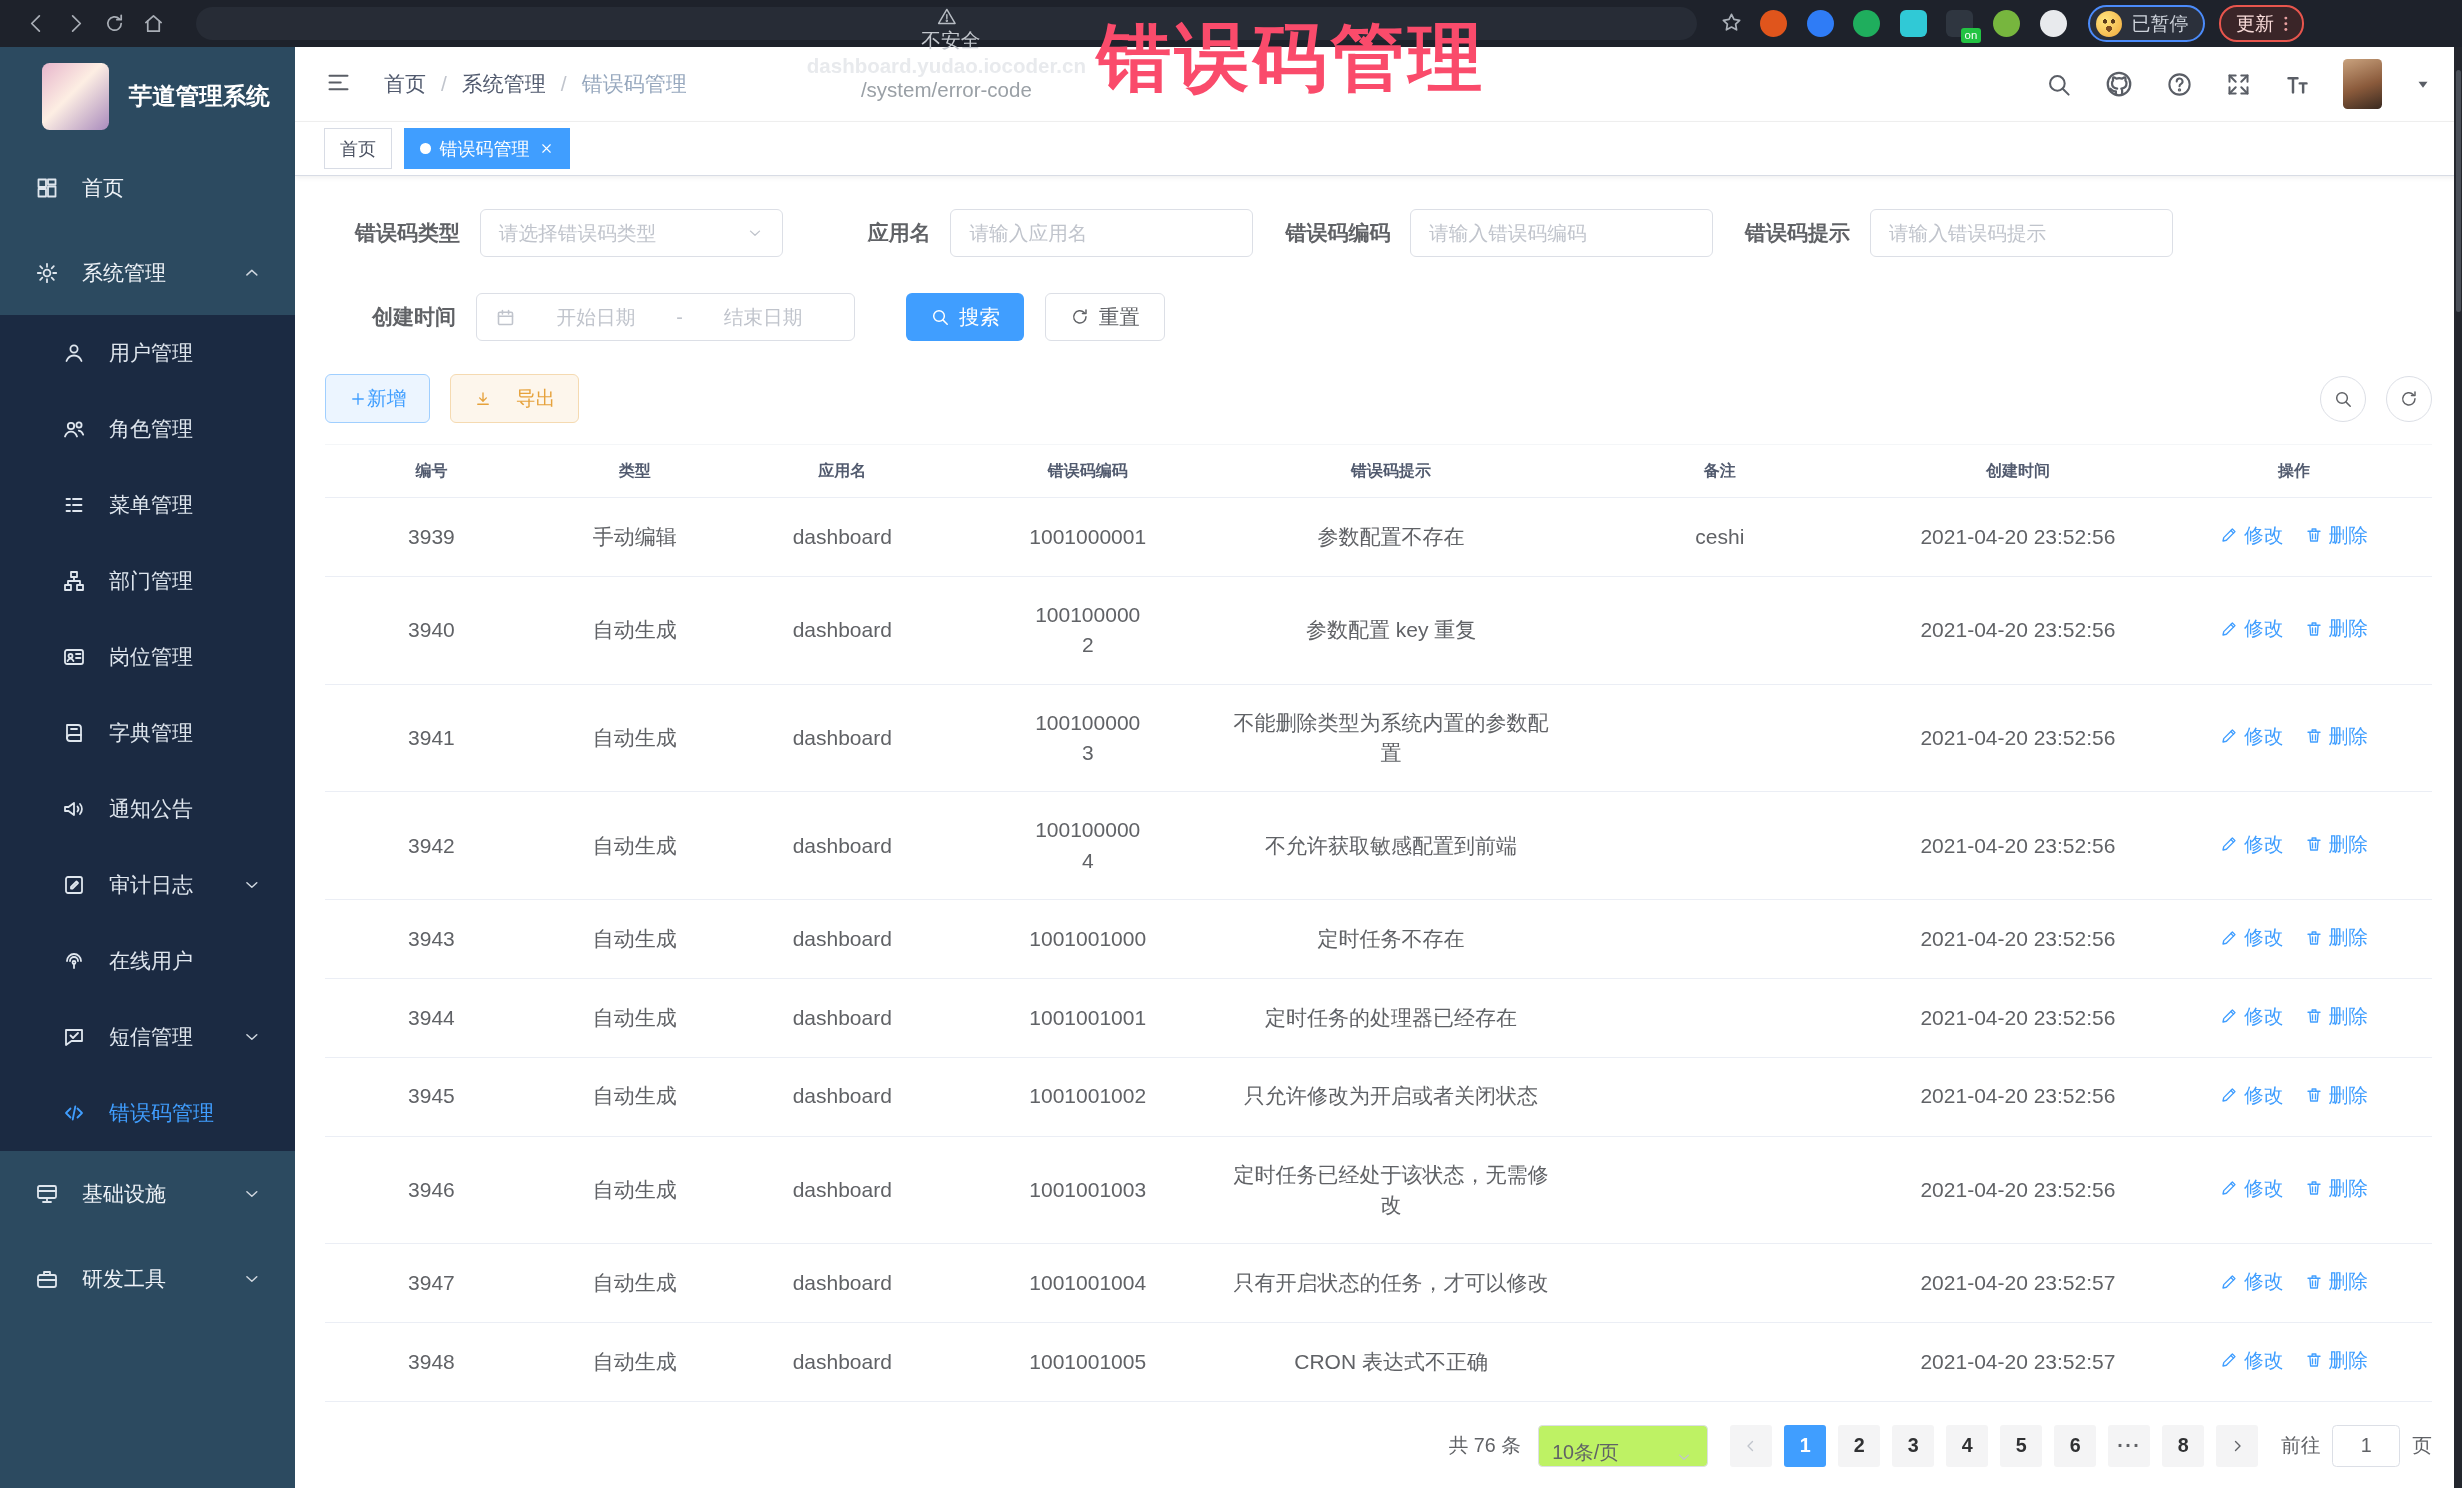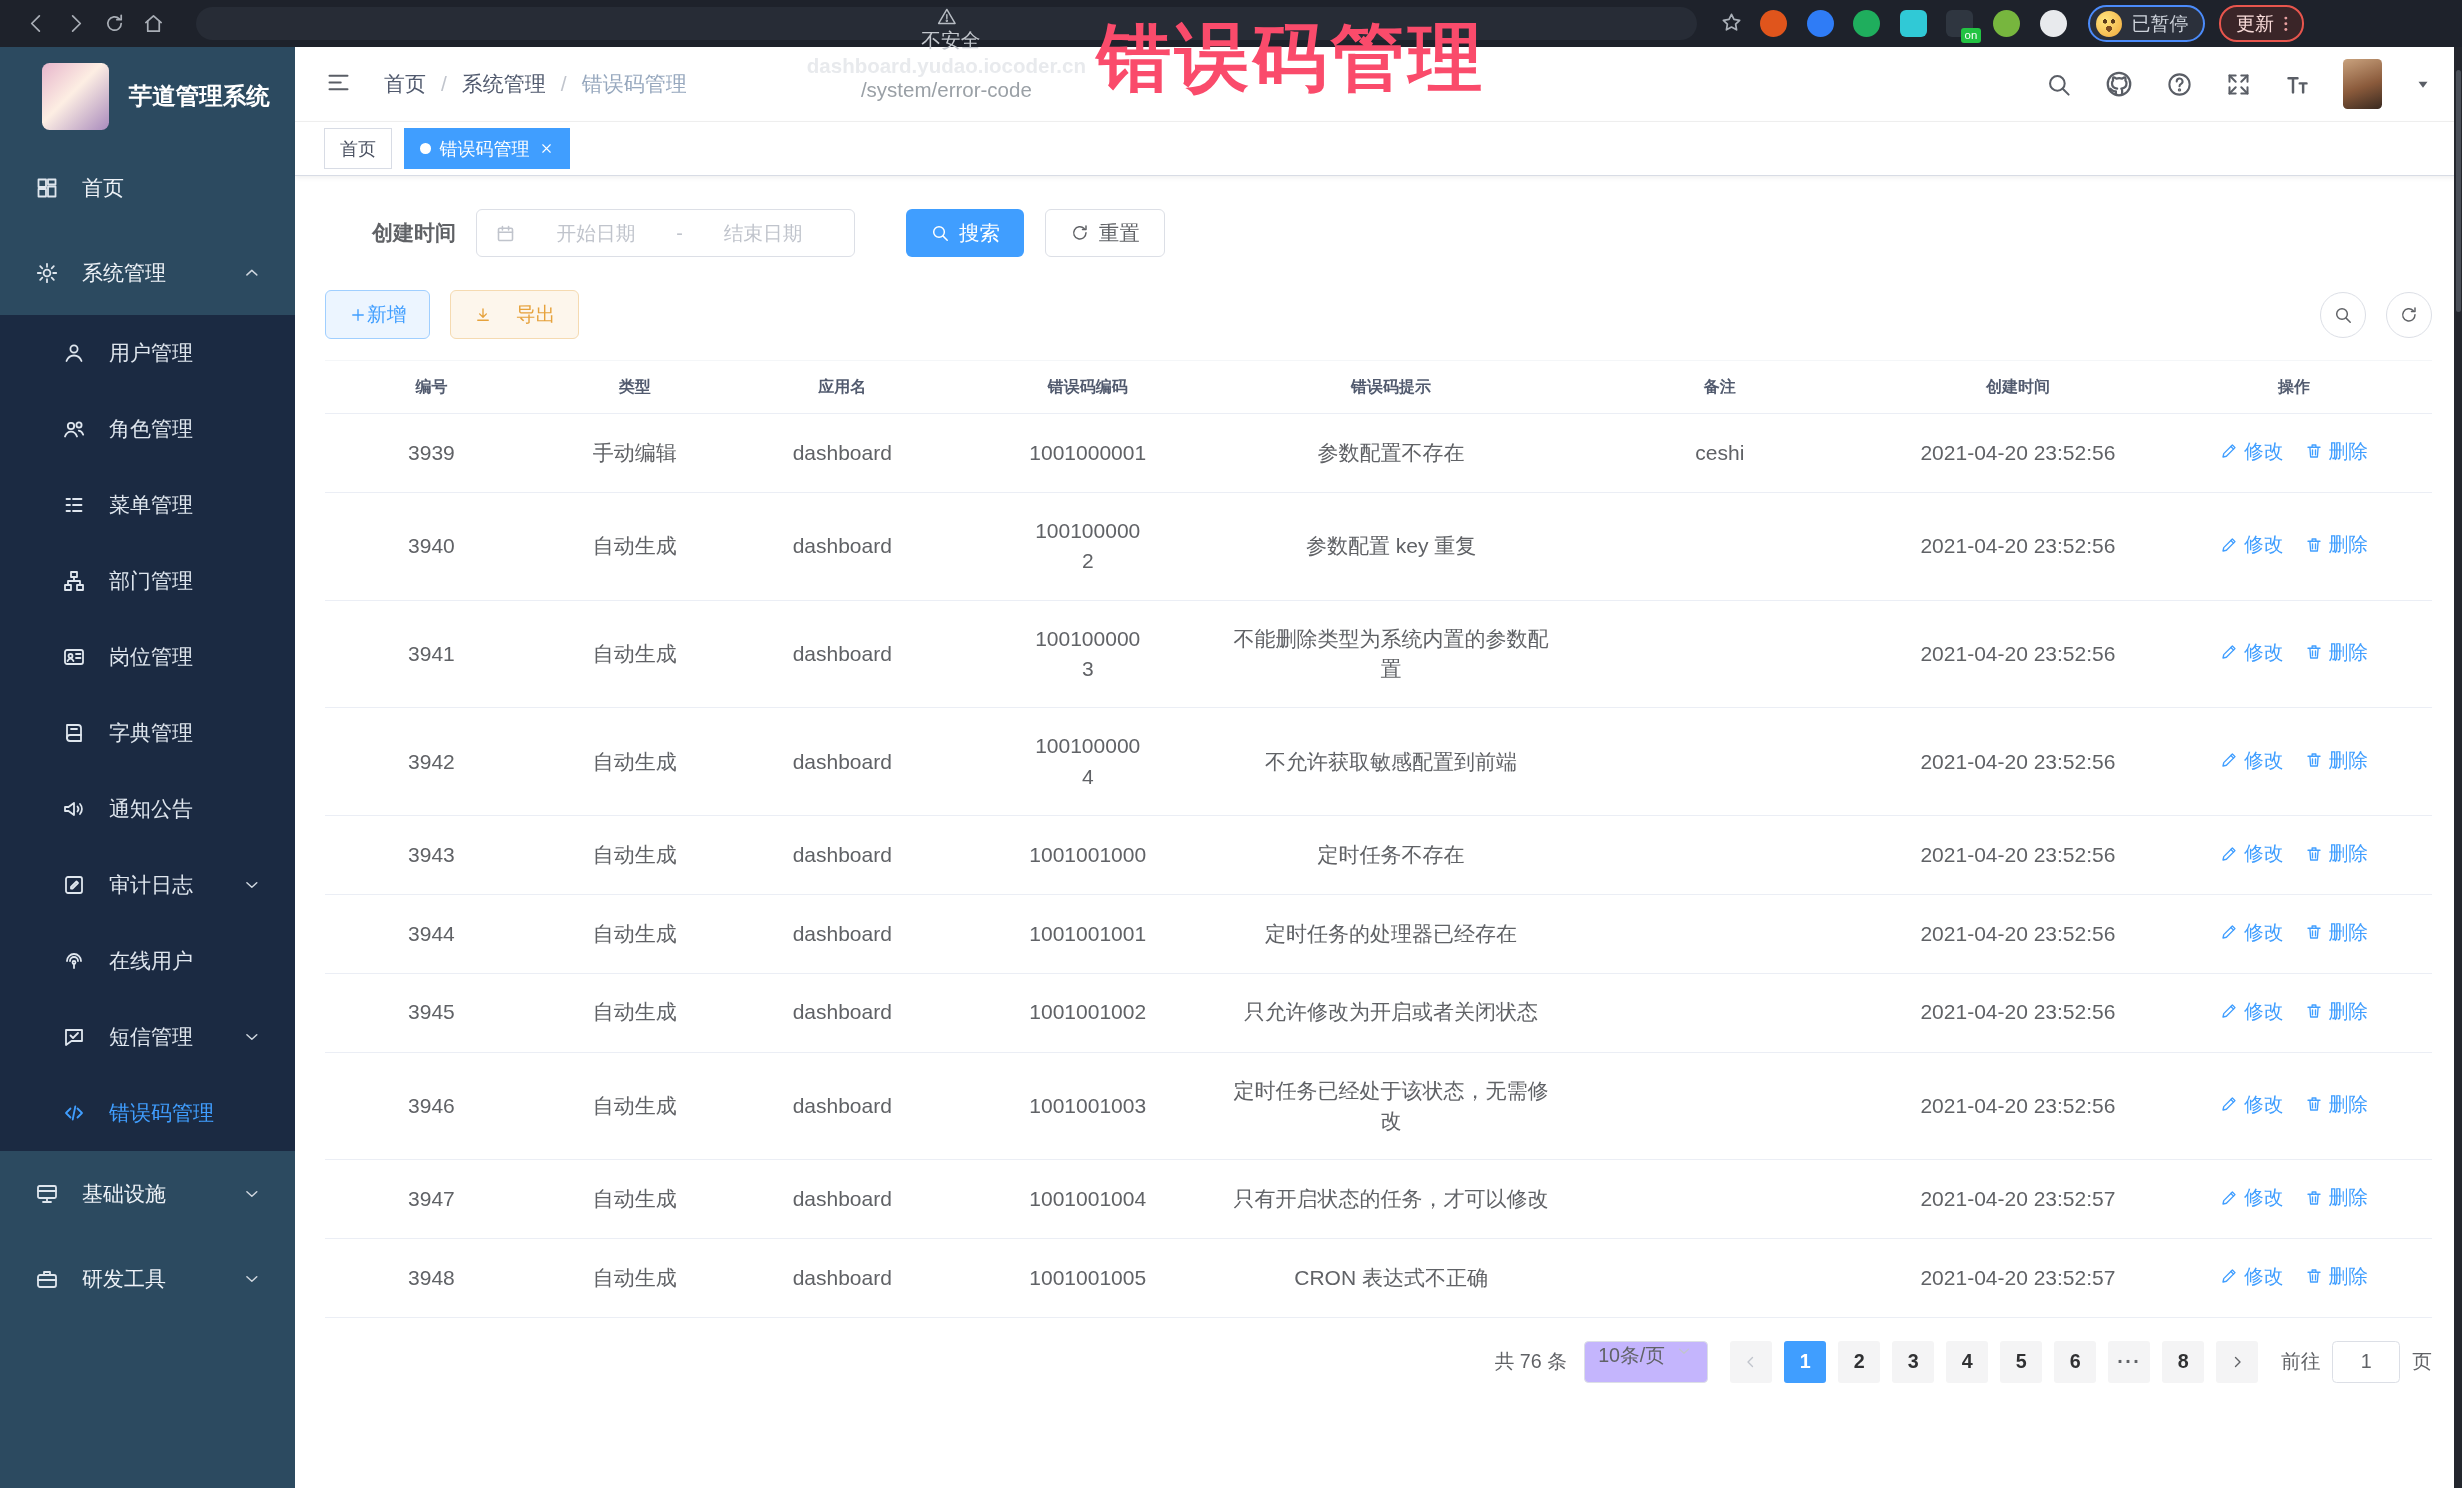--- a/index.html
+++ b/index.html
@@ -111,22 +111,22 @@
   table{width:100%;border-collapse:collapse;font-size:21px;color:#606266;table-layout:fixed;}
   thead th{font-weight:700;color:#515a6e;height:50px;border-bottom:0.8px solid #ebeef5;border-top:0.8px solid #f4f6f8;
     text-align:center;font-size:16px;}
   tbody td{border-bottom:0.8px solid #ebeef5;padding:23px 7.6px;text-align:center;line-height:1.45;
     overflow:hidden;}
   .op-link{color:var(--accent,#409eff);display:inline-flex;align-items:center;gap:6px;margin:0 10.6px;
     font-size:19.7px;cursor:pointer;white-space:nowrap;}
 
   .pagination{display:flex;align-items:center;justify-content:flex-end;margin-top:23px;font-size:19.7px;color:#606266;}
   .pg-total{margin-right:16.7px;}
-  .size-select{width:124px;height:42px;border:0.8px solid #dcdfe6;border-radius:4.5px;background:#c4b5fd;
-    display:flex;align-items:flex-start;padding:0 13.6px;box-sizing:border-box;margin-right:16.7px;cursor:pointer;}
+  .size-select{width:170px;height:42px;border:0.8px solid #dcdfe6;border-radius:4.5px;background:#bef264;
+    display:flex;align-items:flex-end;padding:0 13.6px;box-sizing:border-box;margin-right:16.7px;cursor:pointer;}
   .size-select .sz{flex:1;color:#606266;}
   .size-select .sel-arrow{color:#c0c4cc;}
   .page-btn{min-width:42px;height:42px;margin:0 6px;background:#f4f4f5;color:#303133;border-radius:3px;
     display:flex;align-items:center;justify-content:center;font-weight:600;cursor:pointer;box-sizing:border-box;}
   .page-btn.active{background:var(--accent,#409eff);color:#fff;}
   .page-btn.nav{color:#c0c4cc;}
   .page-btn.nav.next{color:#606266;}
   .page-btn.ellipsis{letter-spacing:1.5px;font-weight:700;color:#606266;}
   .goto{display:flex;align-items:center;gap:12px;margin-left:16.7px;}
   .goto input{width:68px;height:42px;border:0.8px solid #dcdfe6;border-radius:4.5px;text-align:center;
@@ -465,20 +465,45 @@
             <span class="close i20" data-icon="close">
               <svg viewBox="0 0 24 24" fill="none" stroke="currentColor" stroke-width="1.8" stroke-linecap="round" stroke-linejoin="round">
                 <path d="M6 6l12 12M18 6L6 18"></path>
               </svg>
             </span>
           </div>
         </div>
 
       <div class="content">
 
+        <div class="f-row">
+          <div class="f-group wide">
+            <span class="f-label">错误码类型</span>
+            <div class="f-box">
+              <span class="ph">请选择错误码类型</span>
+              <span class="sel-arrow i24" data-icon="chevron-down">
+                  <svg viewBox="0 0 24 24" fill="none" stroke="currentColor" stroke-width="1.8" stroke-linecap="round" stroke-linejoin="round">
+                    <path d="M6 9.5l6 5.5 6-5.5"></path>
+                  </svg>
+                </span>
+            </div>
+          </div>
+          <div class="f-group">
+            <span class="f-label">应用名</span>
+            <input class="f-box" placeholder="请输入应用名" style="">
+          </div>
+          <div class="f-group">
+            <span class="f-label">错误码编码</span>
+            <input class="f-box" placeholder="请输入错误码编码" style="">
+          </div>
+          <div class="f-group">
+            <span class="f-label">错误码提示</span>
+            <input class="f-box" placeholder="请输入错误码提示" style="">
+          </div>
+        </div>
 
         <div class="f-row f-row2">
           <div class="f-group">
             <span class="f-label">创建时间</span>
             <div class="f-box date-box">
               <span class="cal-ic i28" data-icon="calendar">
                   <svg viewBox="0 0 24 24" fill="none" stroke="currentColor" stroke-width="1.8" stroke-linecap="round" stroke-linejoin="round">
                     <rect x="4" y="6" width="16" height="14" rx="1.5"></rect>
                     <path d="M4 10.5h16M8.5 4v4M15.5 4v4"></path>
                   </svg>

